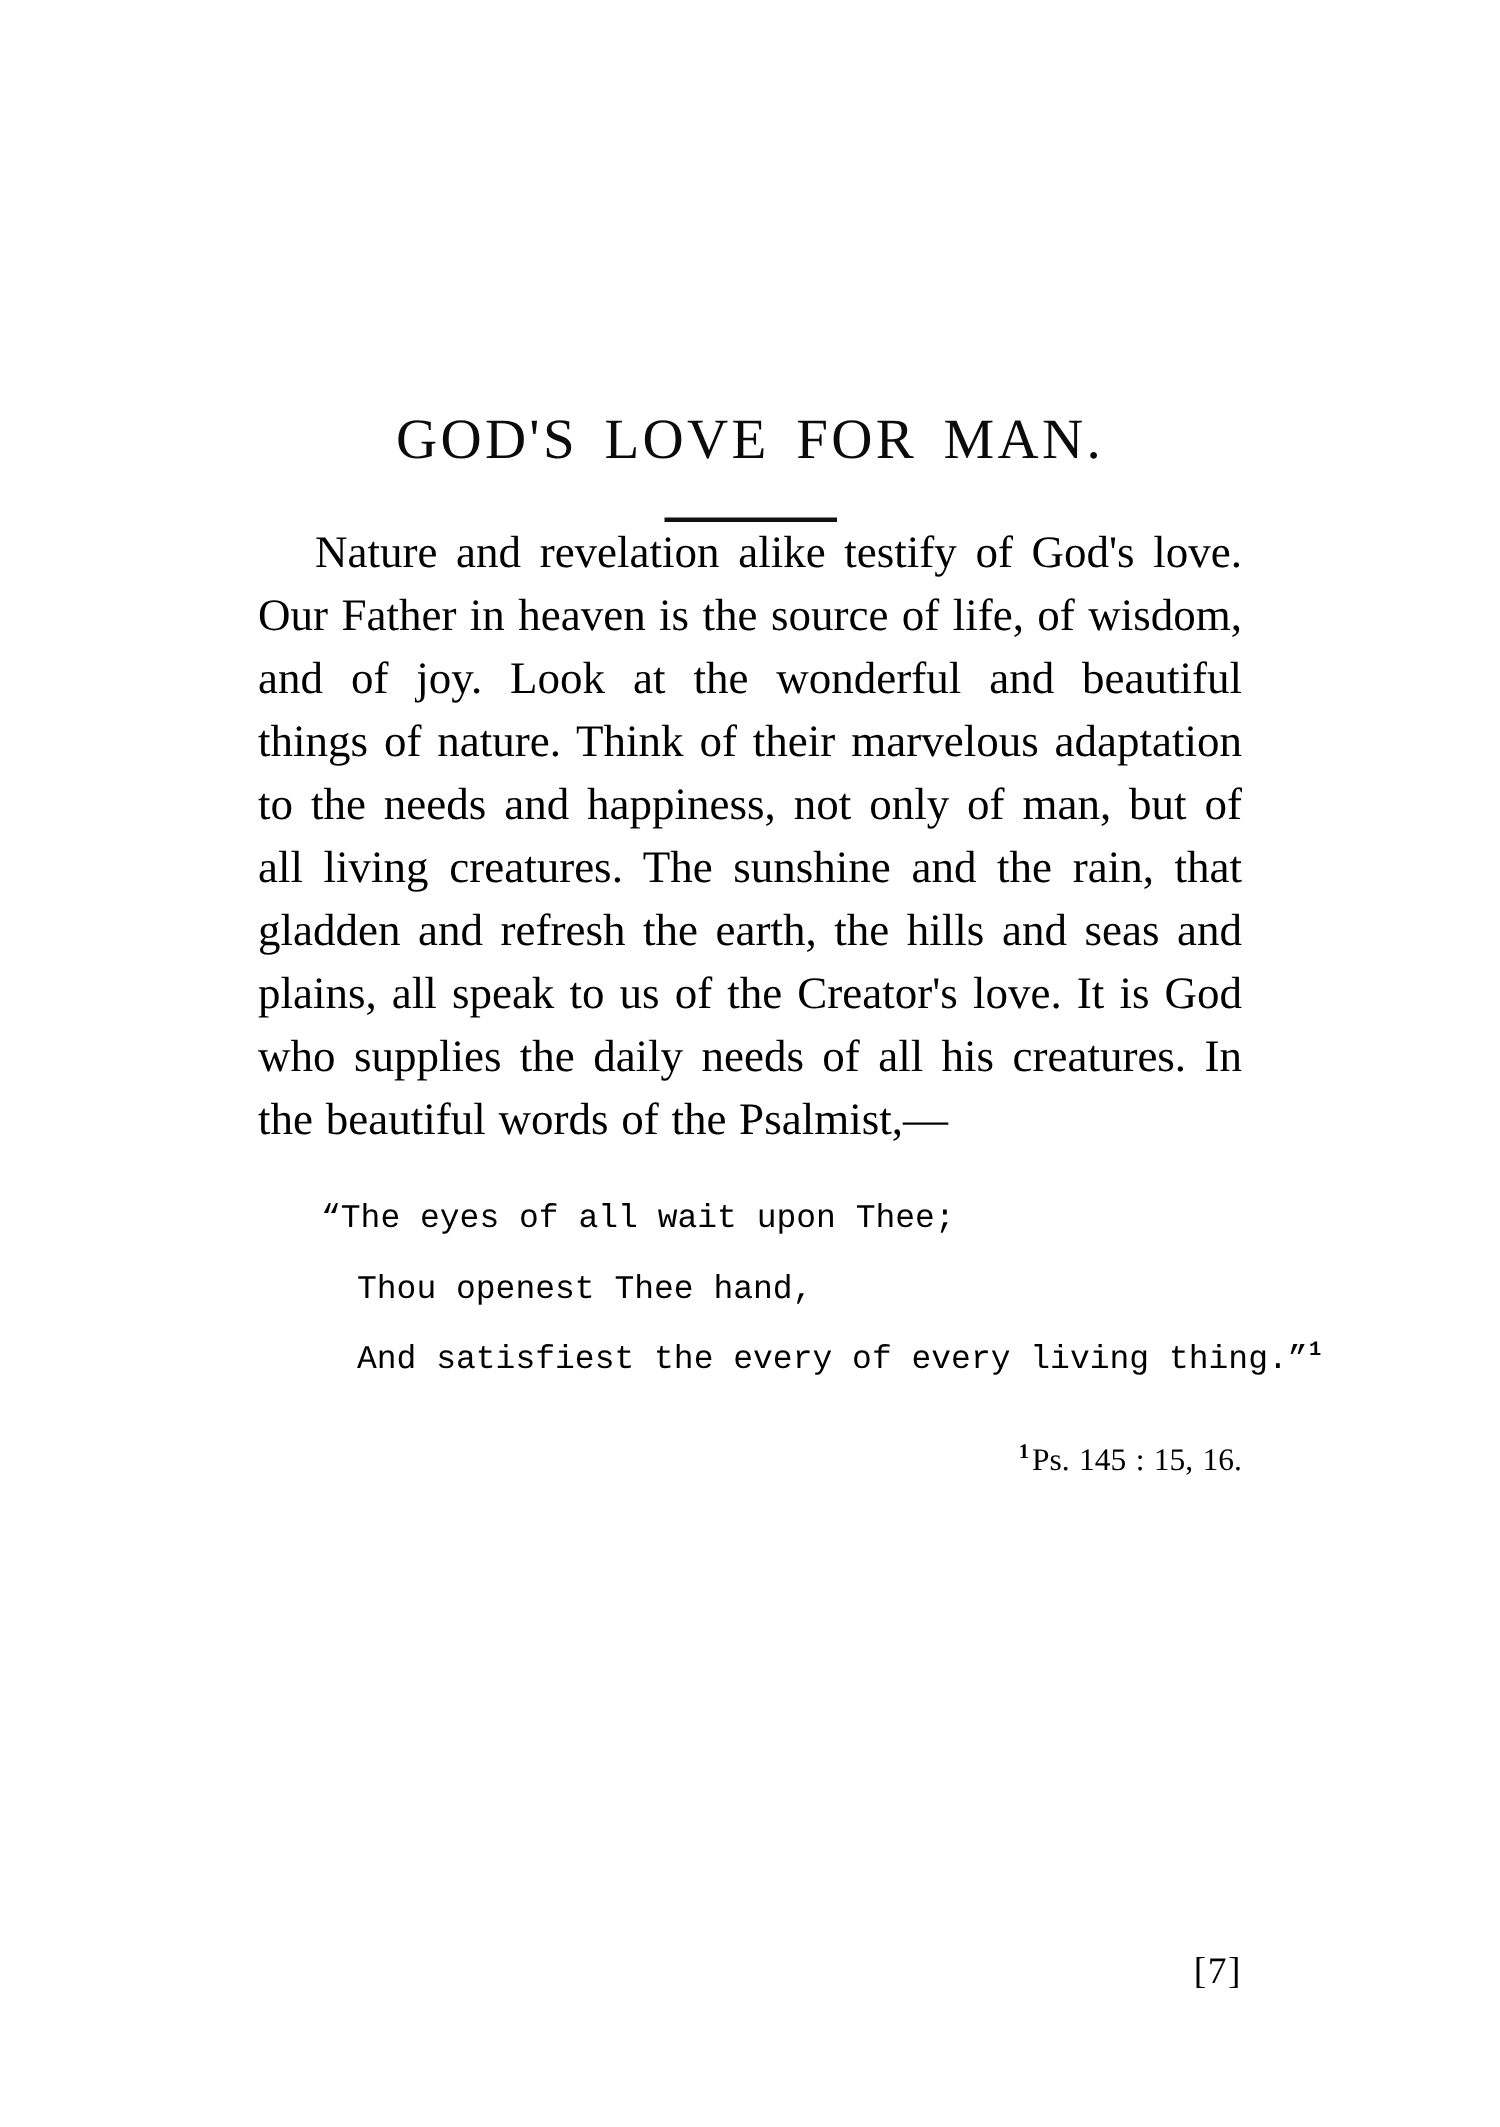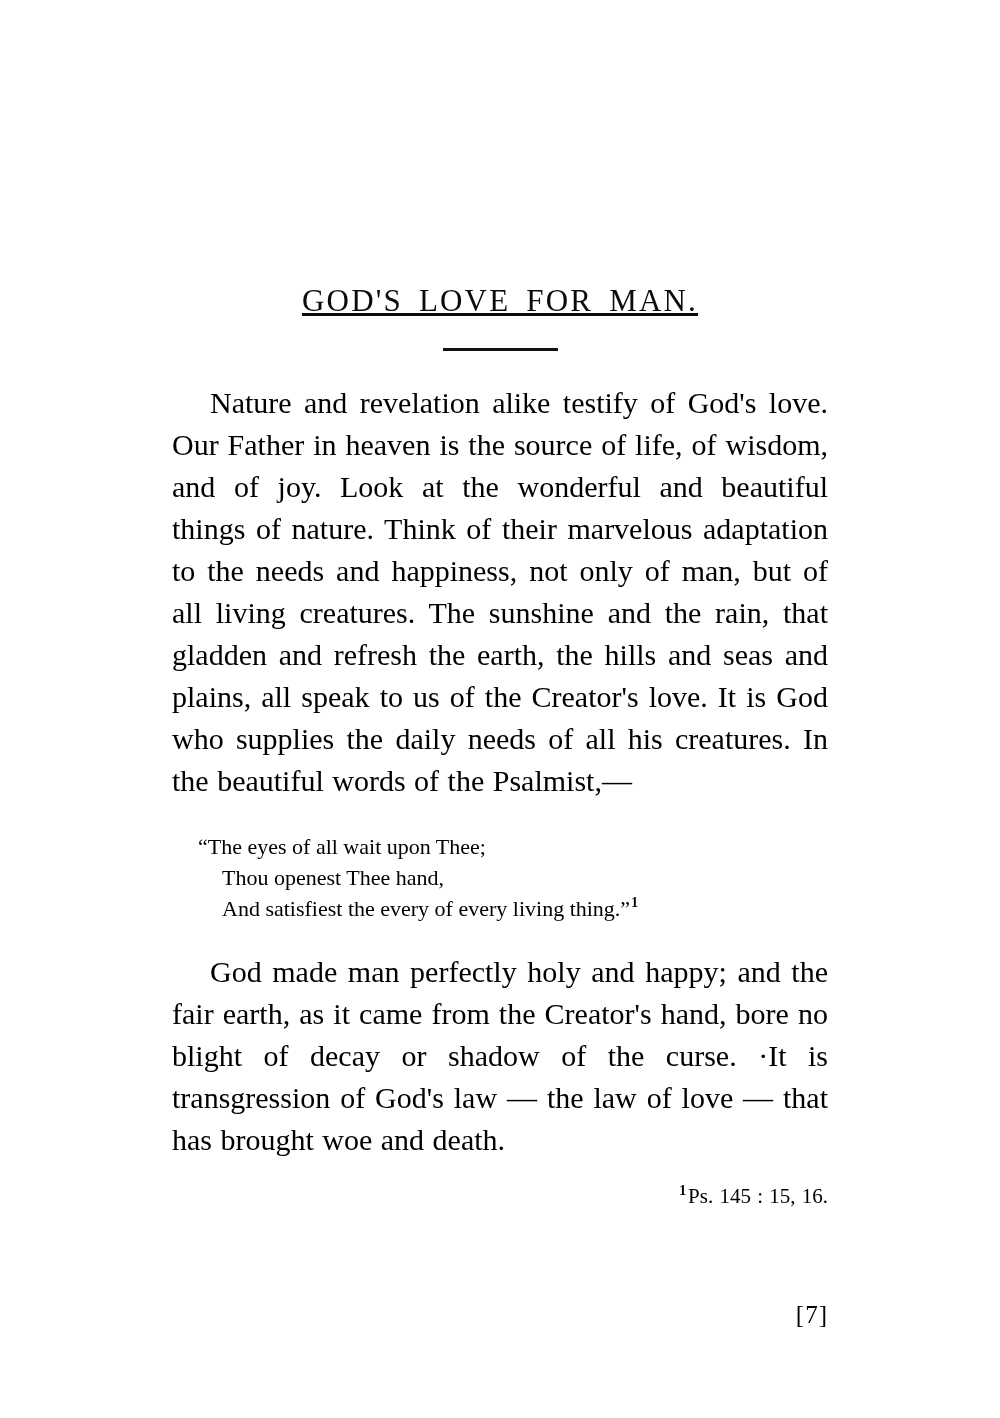--- a/index.html
+++ b/index.html
@@ -22,31 +22,30 @@
   }
   .content {
     position: absolute;
     left: 172px;
     top: 0;
     width: 656px;
   }
 
   
   .chapter-title {
-    margin: 11px;
+    margin: 0;
     padding-top: 272px;
-    font-size: 31px;
+    font-size: 38px;
     font-weight: normal;
     text-align: center;
     letter-spacing: 2.2px;
     word-spacing: 6px;
     line-height: 1.15;
     color: #0b0b0b;
     font-family: "Liberation Serif", "DejaVu Serif", serif;
-    text-decoration: underline;
   }
   .title-rule {
     width: 115px;
     height: 3px;
     background: #111111;
     margin: 29px auto 0 auto;
     border: 0;
   }
 
   
@@ -56,41 +55,41 @@
     line-height: 42px;
     text-align: justify;
     text-justify: inter-word;
     text-indent: 38px;
     color: #000000;
     word-spacing: 1px;
     -webkit-hyphens: none;
     hyphens: none;
   }
   .para-first {
-    margin-top: 31px;
   }
   .para-second {
     margin-top: 27px;
   }
   .body-para:last-of-type {
     text-align: left;
   }
 
   
   .quote-block {
     margin: 29px 0 0 0;
     padding: 0 0 0 26px;
     font-size: 22px;
     line-height: 31px;
     color: #000000;
   }
   .quote-line {
-    margin: 0;
+    margin: 16px;
     white-space: pre;
     text-indent: 0;
+    font-family: Liberation Mono, monospace;
   }
   .quote-line.indented {
     padding-left: 24px;
   }
   sup.fn-ref {
     font-size: 0.62em;
     vertical-align: super;
     line-height: 0;
     font-weight: bold;
     margin-left: 1px;
@@ -137,20 +136,19 @@
     <hr class="title-rule">
 
     <p class="body-para para-first">Nature and revelation alike testify of God's love.   Our Father in heaven is the source of life, of wisdom, and of joy.   Look at the wonderful and beautiful things of nature.   Think of their marvelous adaptation to the needs and happiness, not only of man, but of all living creatures.   The sunshine and the rain, that gladden and refresh the earth, the hills and seas and plains, all speak to us of the Creator's love.   It is God who supplies the daily needs of all his creatures.   In the beautiful words of the Psalmist,—</p>
 
     <blockquote class="quote-block">
       <p class="quote-line">“The eyes of all wait upon Thee;</p>
       <p class="quote-line indented">Thou openest Thee hand,</p>
       <p class="quote-line indented"><span>And satisfiest the every of every living thing.”</span><sup class="fn-ref">1</sup></p>
     </blockquote>
 
-    <p class="body-para para-second">God made man perfectly holy and happy; and the fair earth, as it came from the Creator's hand, bore no blight of decay or shadow of the curse.  ·It is transgression of God's law — the law of love — that has brought woe and death.</p>
 
     <p class="footnote"><sup>1</sup><span>Ps. 145 : 15, 16.</span></p>
 
   </div>
 
   <div class="page-number">[7]</div>
 </div>
 
 </body></html>

